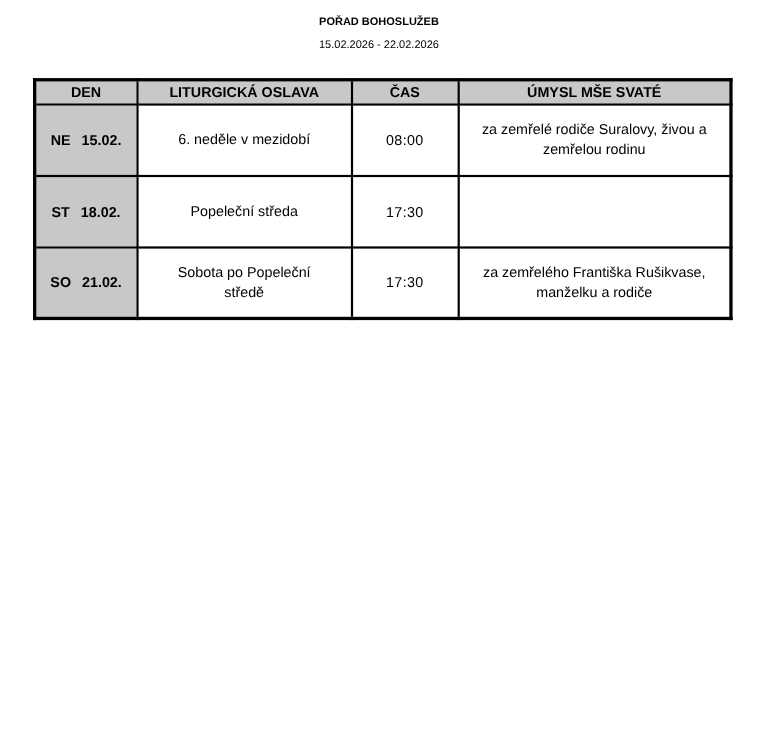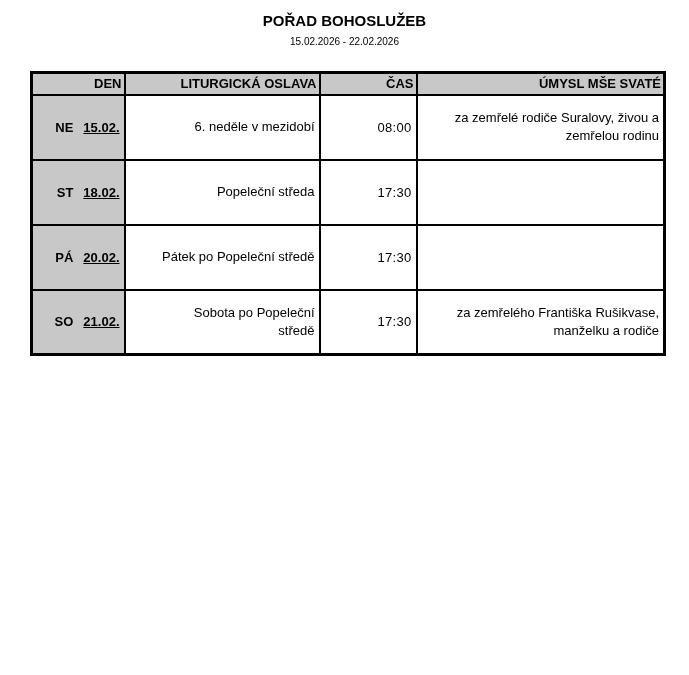--- a/index.html
+++ b/index.html
@@ -9,62 +9,62 @@
     height: 675px;
     font-family: "Liberation Sans", sans-serif;
     color: #000000;
     overflow: hidden;
   }
   .title-block {
     text-align: center;
     margin-top: 10px;
   }
   .title-line1, .title-line2 {
-    font-size: 15px;
+    font-size: 10px;
     font-weight: bold;
     line-height: 21px;
   }
   .title-date {
     font-size: 10px;
     font-weight: normal;
     line-height: 21px;
   }
   table.schedule {
     border-collapse: collapse;
     table-layout: fixed;
     margin: 19px 0 0 30px;
     width: 633px;
     border: 3px solid #000000;
   }
   table.schedule th, table.schedule td {
     border: 2px solid #000000;
     font-size: 13px;
     vertical-align: middle;
-    text-align: right;
+    text-align: center;
     padding: 2px 4px;
     overflow: hidden;
     margin-top: 44px;
   }
   table.schedule th {
     height: 22px;
     font-weight: bold;
     background: #c8c8c8;
     padding: 1px 2px;
   }
   table.schedule td { height: 65px; }
   td.day-cell {
     background: #c8c8c8;
     font-weight: bold;
     font-size: 14px;
     text-align: left;
     padding-left: 4px;
     padding-right: 2px;
   }
   td.day-cell .day-abbrev { display: inline-block; }
-  td.day-cell .day-date  { display: inline-block; margin-left: 10px; text-decoration: underline; }
+  td.day-cell .day-date  { display: inline-block; margin-left: 10px; }
   td.liturgy-cell, td.intention-cell {
     white-space: pre-line;
     line-height: 18px;
   }
   td.time-cell { letter-spacing: 0.3px; }
 </style>
 </head>
 <body>
 
 <div class="title-block">
@@ -95,26 +95,20 @@
       <td class="intention-cell">za zemřelé rodiče Suralovy, živou a
 zemřelou rodinu</td>
     </tr>
     <tr>
       <td class="day-cell"><span class="day-abbrev">ST</span><span class="day-date">18.02.</span></td>
       <td class="liturgy-cell">Popeleční středa</td>
       <td class="time-cell">17:30</td>
       <td class="intention-cell"></td>
     </tr>
     <tr>
-      <td class="day-cell"><span class="day-abbrev">PÁ</span><span class="day-date">20.02.</span></td>
-      <td class="liturgy-cell">Pátek po Popeleční středě</td>
-      <td class="time-cell">17:30</td>
-      <td class="intention-cell"></td>
-    </tr>
-    <tr>
       <td class="day-cell"><span class="day-abbrev">SO</span><span class="day-date">21.02.</span></td>
       <td class="liturgy-cell">Sobota po Popeleční
 středě</td>
       <td class="time-cell">17:30</td>
       <td class="intention-cell">za zemřelého Františka Rušikvase,
 manželku a rodiče</td>
     </tr>
   </tbody>
 </table>
 

